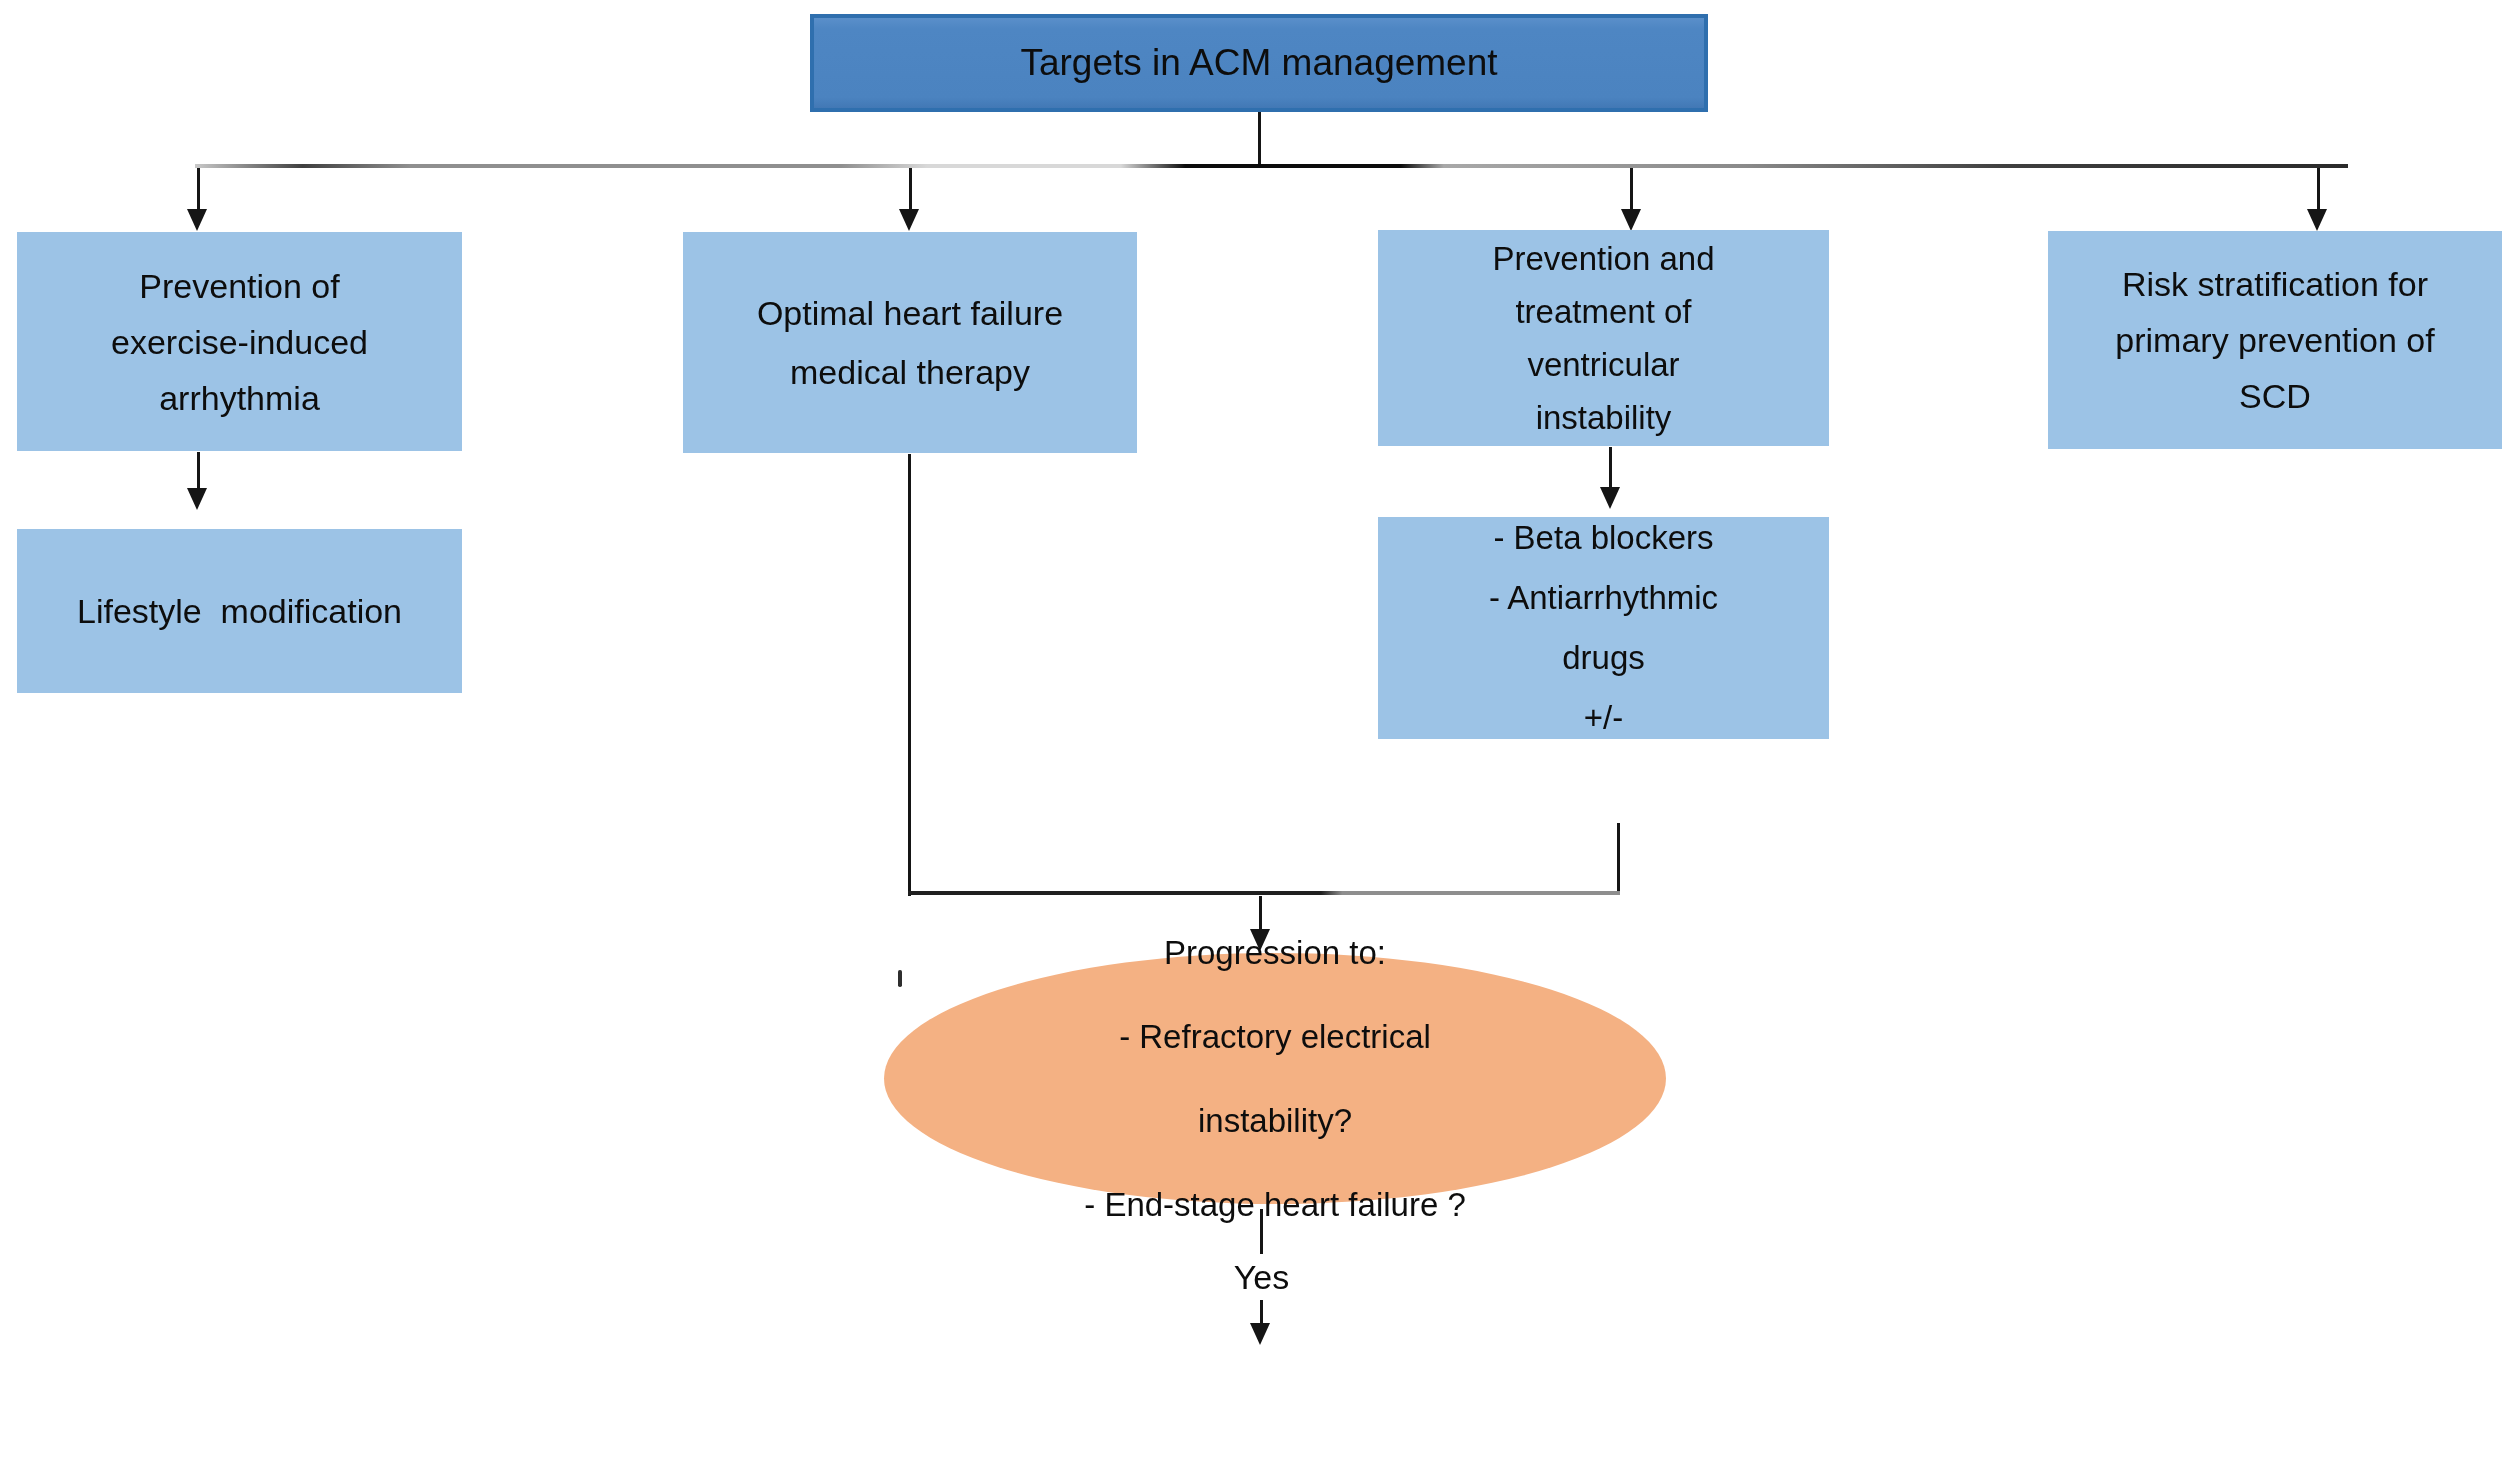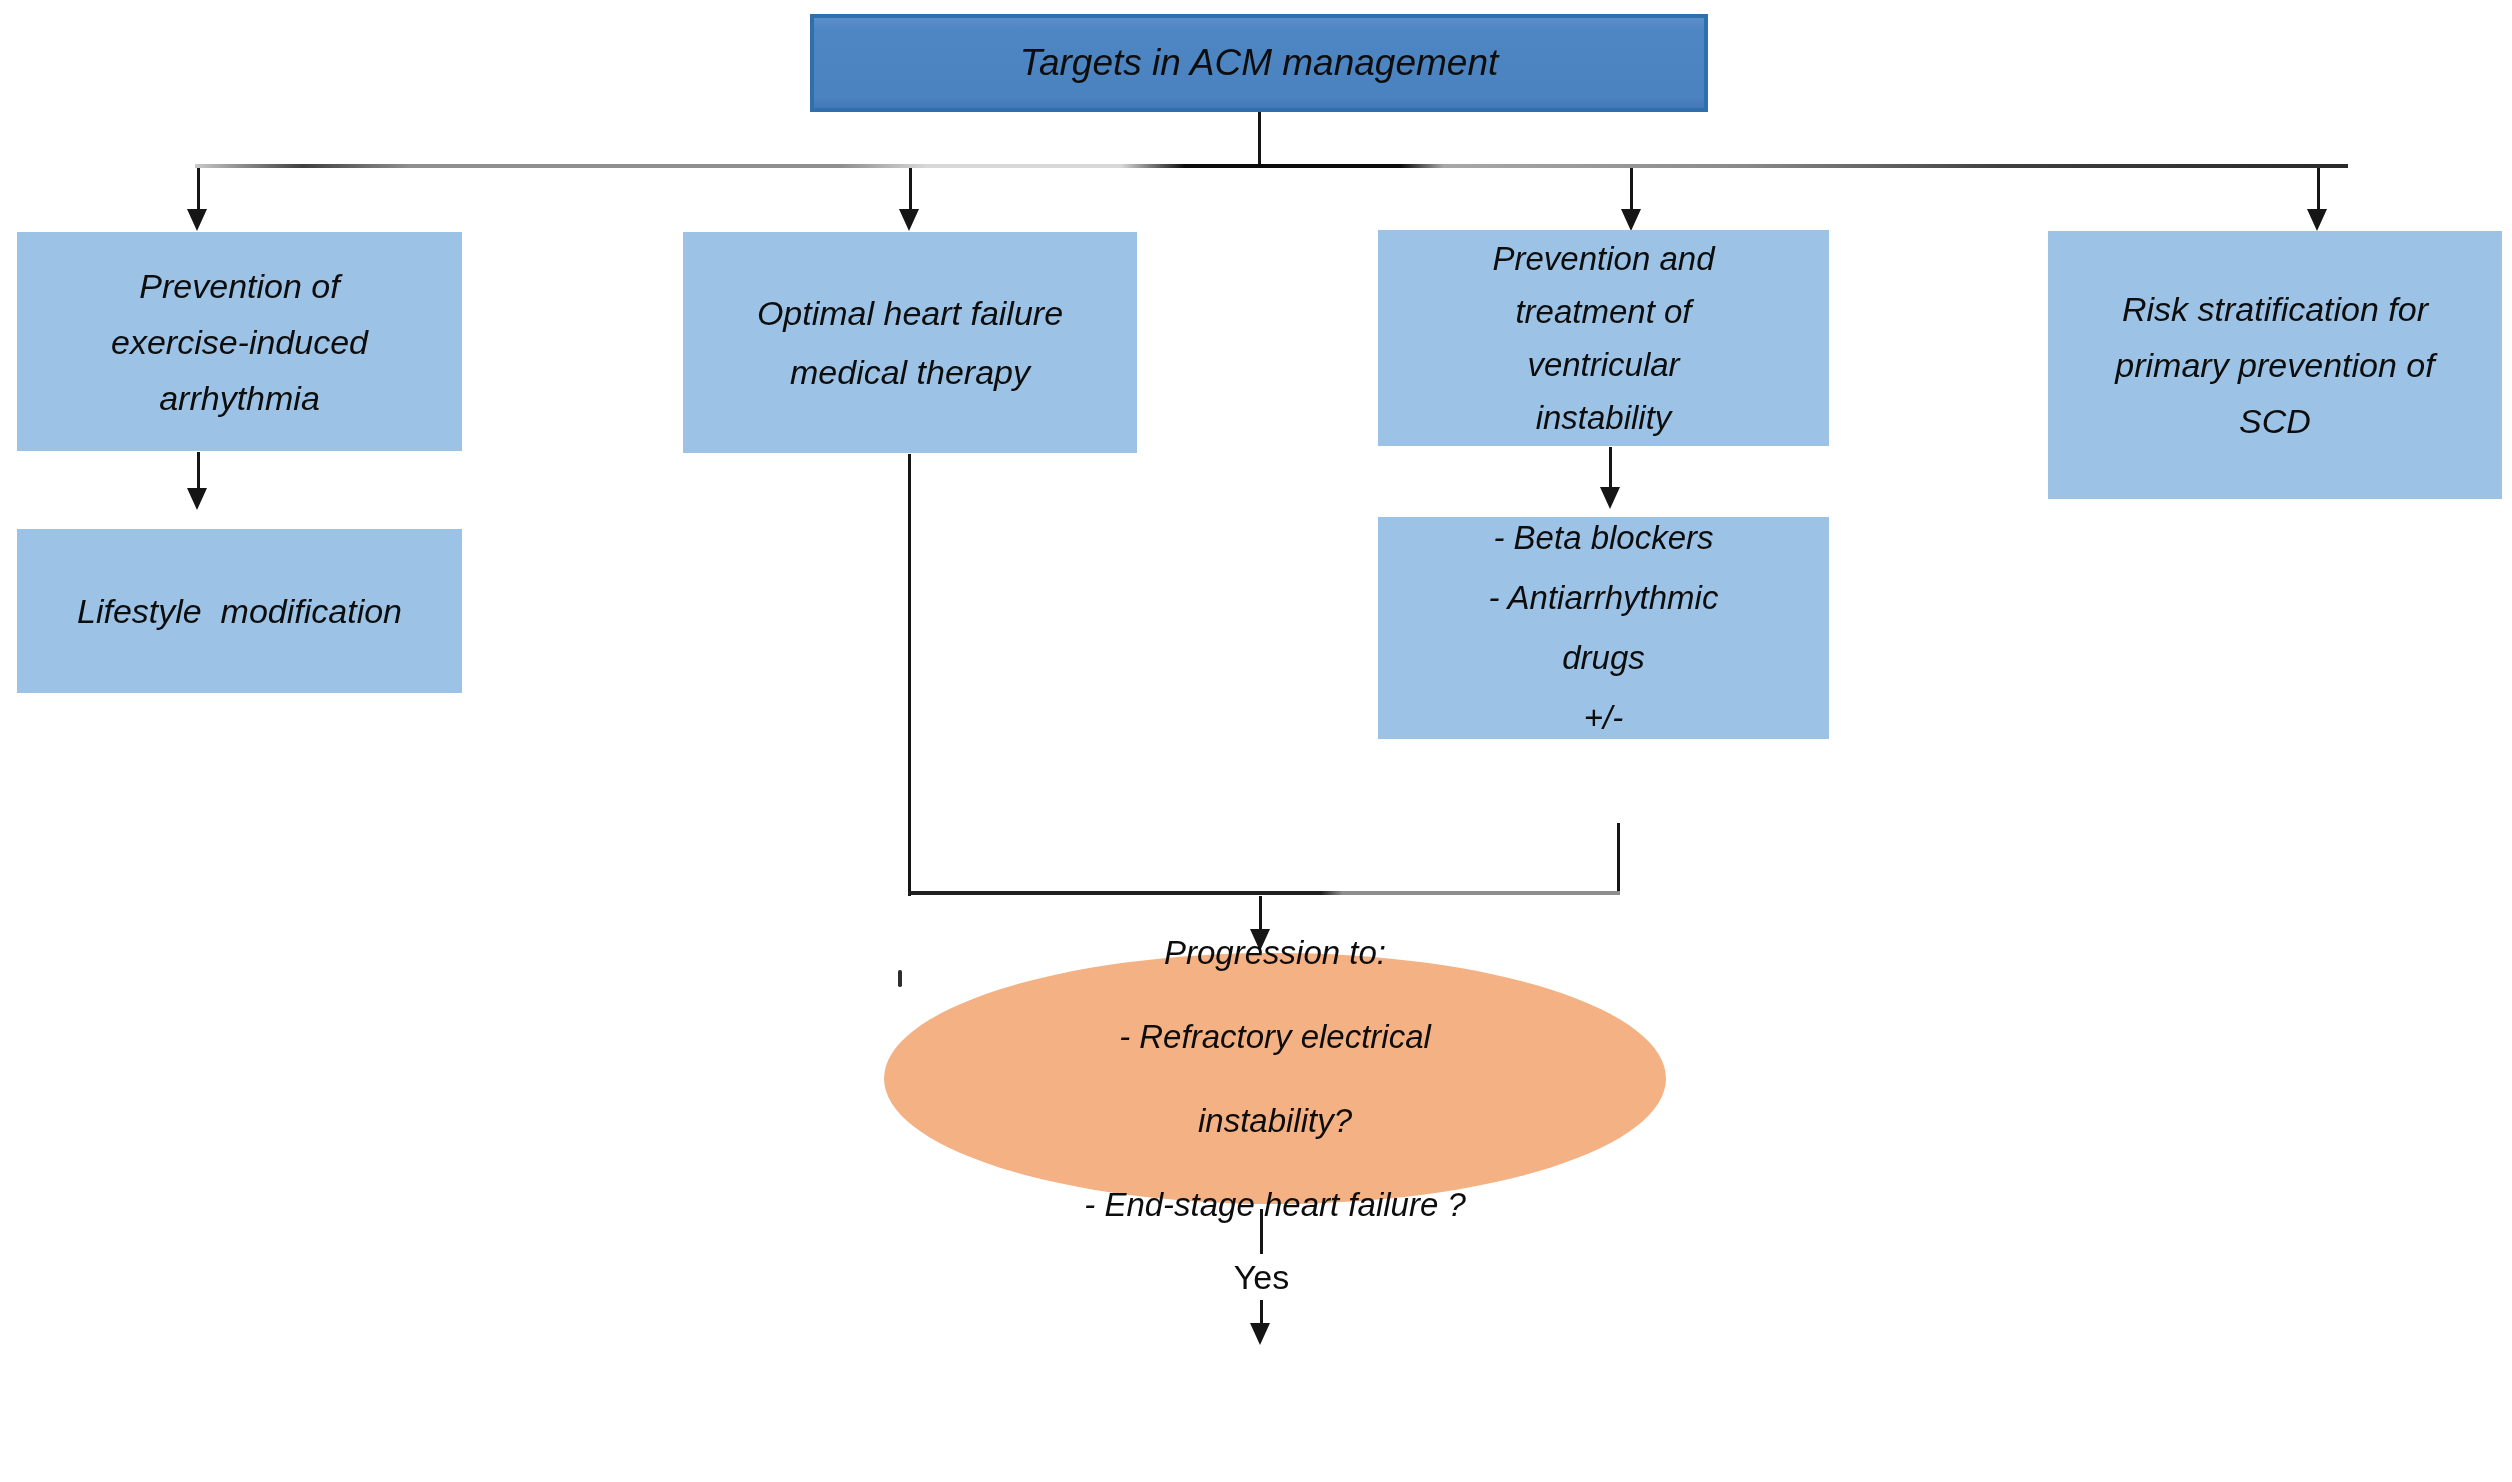--- a/index.html
+++ b/index.html
@@ -19,21 +19,20 @@
     color:var(--text);
   }
   .box{
     position:absolute;
     background:var(--box_fill);
     display:flex;flex-direction:column;
     align-items:center;justify-content:center;
     text-align:center;
     font-size:34px;line-height:56px;
     color:var(--text);
-    font-style:italic;
   }
   .root{
     background:linear-gradient(180deg,#5a8fca 0%,#4e86c3 12%,#4b83c0 88%,#4278b5 100%);
     border:4.2px solid var(--root_border);
     font-size:37px;
   }
   .pre{white-space:pre;}
   .vline{position:absolute;width:3px;background:var(--line);}
   .hline{position:absolute;height:4.2px;background:var(--line);}
   .topbar{
@@ -100,21 +99,21 @@
     <div>arrhythmia</div>
   </div>
 
   <div class="box lh90" style="left:1378px;top:230px;width:451px;height:216px;">
     <div>Prevention and</div>
     <div>treatment of</div>
     <div>ventricular</div>
     <div>instability</div>
   </div>
 
-  <div class="box" style="left:2048px;top:231px;width:454px;height:268px;">
+  <div class="box" style="left:2048px;top:231px;width:454px;height:218px;">
     <div>Risk stratification for</div>
     <div>primary prevention of</div>
     <div>SCD</div>
   </div>
 
   <div class="vline" style="left:197px;top:452px;height:37px;"></div>
   <div class="head-down" style="left:187px;top:488px;"></div>
 
   <div class="box" style="left:17px;top:529px;width:445px;height:164px;">
     <div class="pre">Lifestyle  modification</div>

